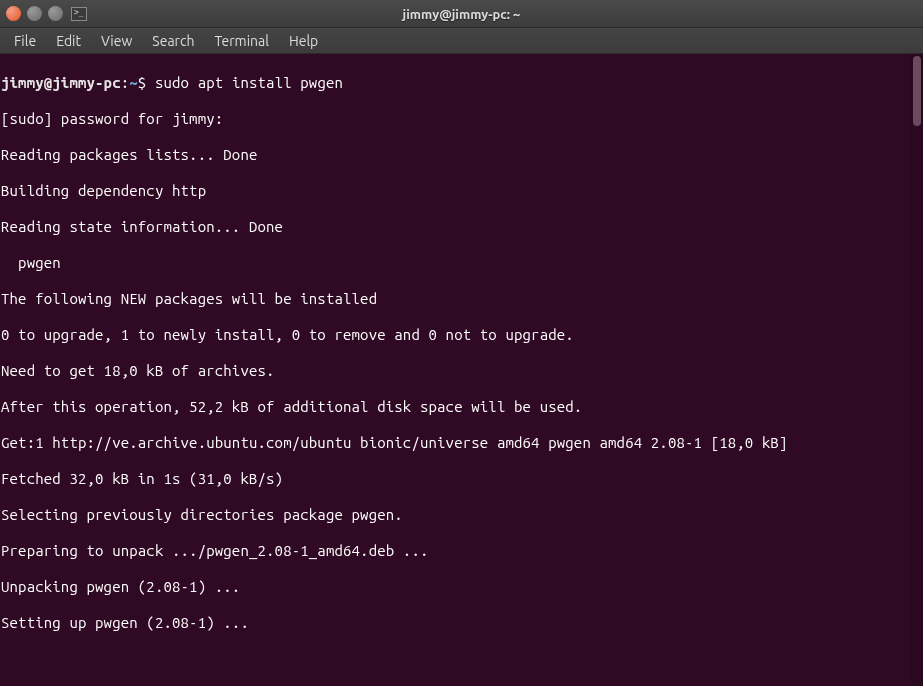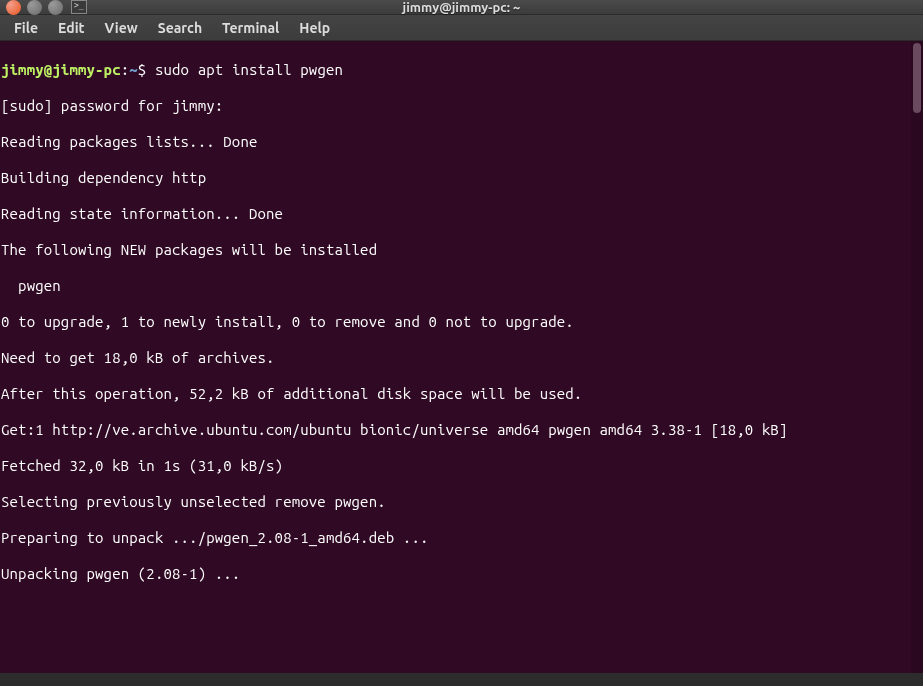--- a/index.html
+++ b/index.html
@@ -8,21 +8,21 @@
       box-sizing: border-box;
     }
     body {
       width: 923px;
       height: 686px;
       font-family: "Ubuntu", "DejaVu Sans", sans-serif;
       background: #2c2c2c;
       overflow: hidden;
     }
     .titlebar {
-      height: 15px;
+      height: 28px;
       background: linear-gradient(to bottom, #4a4a4a, #3c3c3c);
       display: flex;
       align-items: center;
       padding: 0 6px;
       position: relative;
       border-bottom: 1px solid #2a2a2a;
     }
     .window-controls {
       display: flex;
       gap: 6px;
@@ -68,21 +68,20 @@
       font-weight: bold;
       text-shadow: 0 1px 1px rgba(0,0,0,0.5);
     }
     .menubar {
       height: 26px;
       background: linear-gradient(to bottom, #444, #3c3c3c);
       display: flex;
       align-items: center;
       padding: 0 4px;
       border-bottom: 1px solid #2a2a2a;
-      font-weight: bold;
     }
     .menu-item {
       color: #dcdcdc;
       font-size: 14px;
       padding: 3px 10px;
       cursor: pointer;
     }
     .terminal-area {
       background: #300a24;
       height: calc(686px - 28px - 26px);
@@ -106,21 +105,21 @@
     }
     .scrollbar-thumb {
       position: absolute;
       right: 2px;
       top: 2px;
       width: 8px;
       height: 70px;
       background: #6a4a5e;
       border-radius: 4px;
     }
-    .prompt-user { color: #bef264; font-weight: bold; }
+    .prompt-user { color: #e5e5e5; font-weight: bold; }
     .prompt-colon { color: #ffffff; }
     .prompt-path { color: #729fcf; font-weight: bold; }
     .line { display: block; }
   </style>
 </head>
 <body>
 
 <div class="titlebar">
   <div class="window-controls">
     <div class="wc-btn wc-close"></div>
@@ -139,30 +138,31 @@
   <div class="menu-item">Terminal</div>
   <div class="menu-item">Help</div>
 </div>
 
 <div class="terminal-area">
 <span class="line"><span class="prompt-user">jimmy@jimmy-pc</span><span class="prompt-colon">:</span><span class="prompt-path">~</span><span>$ </span><span>sudo apt install pwgen</span></span>
 <span class="line">[sudo] password for jimmy: </span>
 <span class="line">Reading packages lists... Done</span>
 <span class="line">Building dependency http       </span>
 <span class="line">Reading state information... Done</span>
+<span class="line">  pwgen</span>
 <span class="line">The following NEW packages will be installed</span>
-<span class="line">  pwgen</span>
 <span class="line">0 to upgrade, 1 to newly install, 0 to remove and 0 not to upgrade.</span>
 <span class="line">Need to get 18,0 kB of archives.</span>
 <span class="line">After this operation, 52,2 kB of additional disk space will be used.</span>
-<span class="line">Get:1 http://ve.archive.ubuntu.com/ubuntu bionic/universe amd64 pwgen amd64 3.38-1 [18,0 kB]</span>
+<span class="line">Get:1 http://ve.archive.ubuntu.com/ubuntu bionic/universe amd64 pwgen amd64 2.08-1 [18,0 kB]</span>
 <span class="line">Fetched 32,0 kB in 1s (31,0 kB/s)</span>
-<span class="line">Selecting previously unselected remove pwgen.</span>
+<span class="line">Selecting previously directories package pwgen.</span>
 <span class="line">Preparing to unpack .../pwgen_2.08-1_amd64.deb ...</span>
 <span class="line">Unpacking pwgen (2.08-1) ...</span>
+<span class="line">Setting up pwgen (2.08-1) ...</span>
 
 
 
 
 <span class="line"></span>
 
 <span class="line"></span>
 
 <span class="line"></span>
 

